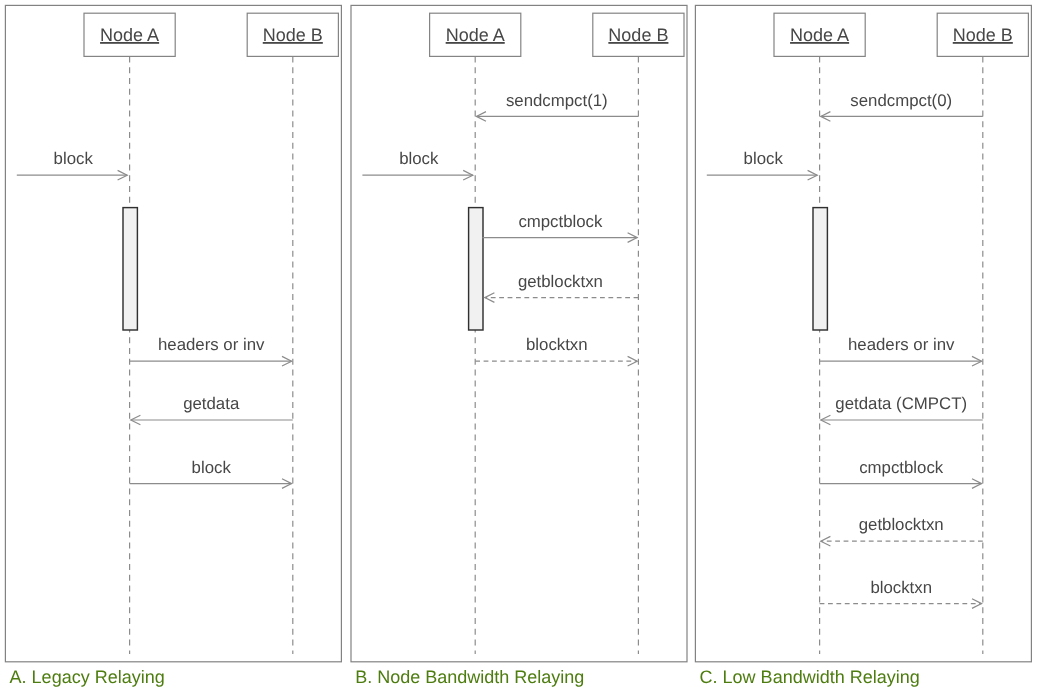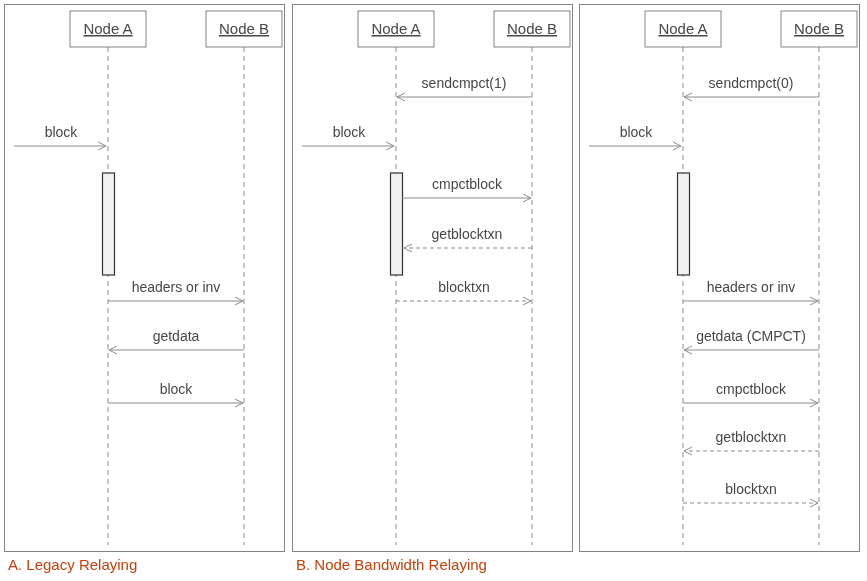--- a/index.html
+++ b/index.html
@@ -24,21 +24,21 @@
     height: 548px;
     border: 1px solid #828282;
     box-sizing: border-box;
     background: #ffffff;
   }
   .panel svg { display: block; }
   .caption {
     position: absolute;
     top: 556px;
     font-size: 15px;
-    color: #c2410c;
+    color: #4d7c0f;
     white-space: nowrap;
   }
   
   .lifeline {
     stroke: #8c8c8c;
     stroke-width: 1;
     stroke-dasharray: 5 4;
     fill: none;
   }
   .nodebox {
@@ -211,14 +211,15 @@
       <g>
         <text class="msgtext" x="171" y="489">blocktxn</text>
         <line class="arrow dashed" x1="103" y1="498" x2="238" y2="498"></line>
         <polyline class="head" points="230,494 238,498 230,502"></polyline>
       </g>
     </svg>
   </div>
 
   <div class="caption" style="left:8px;">A. Legacy Relaying</div>
   <div class="caption" style="left:296px;">B. Node Bandwidth Relaying</div>
+  <div class="caption" style="left:583px;">C. Low Bandwidth Relaying</div>
 
 </div>
 
 </body></html>

